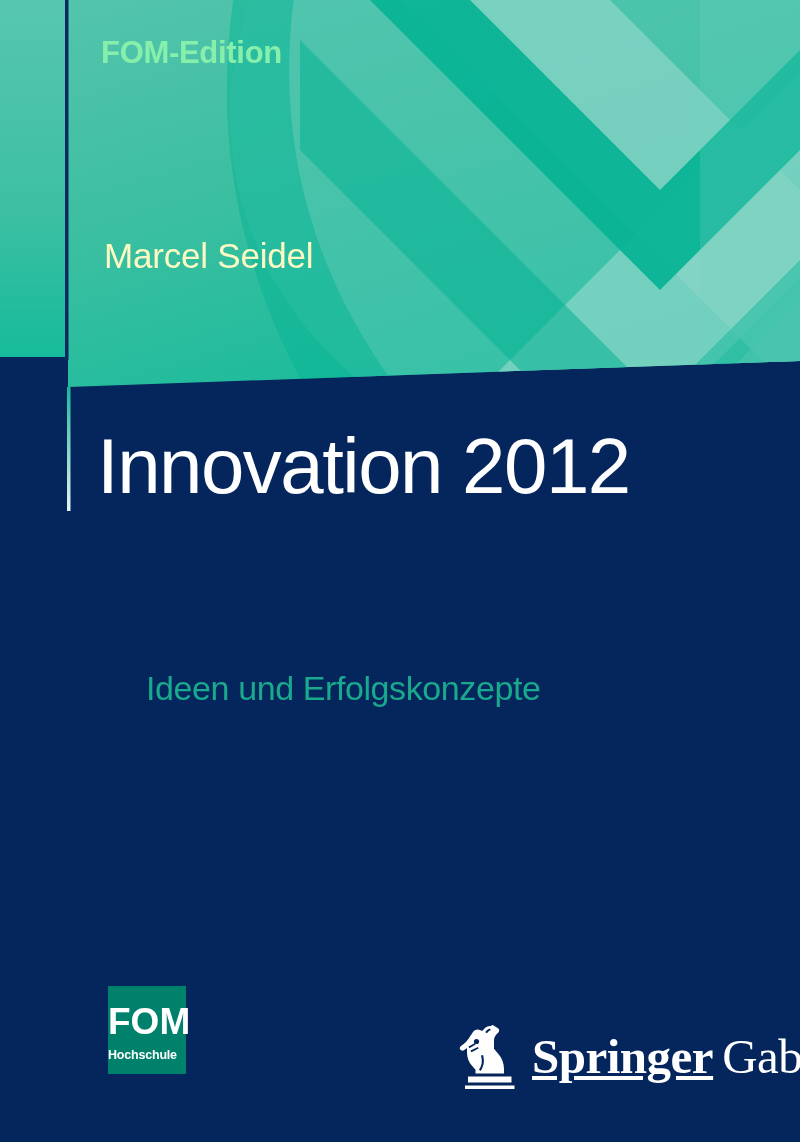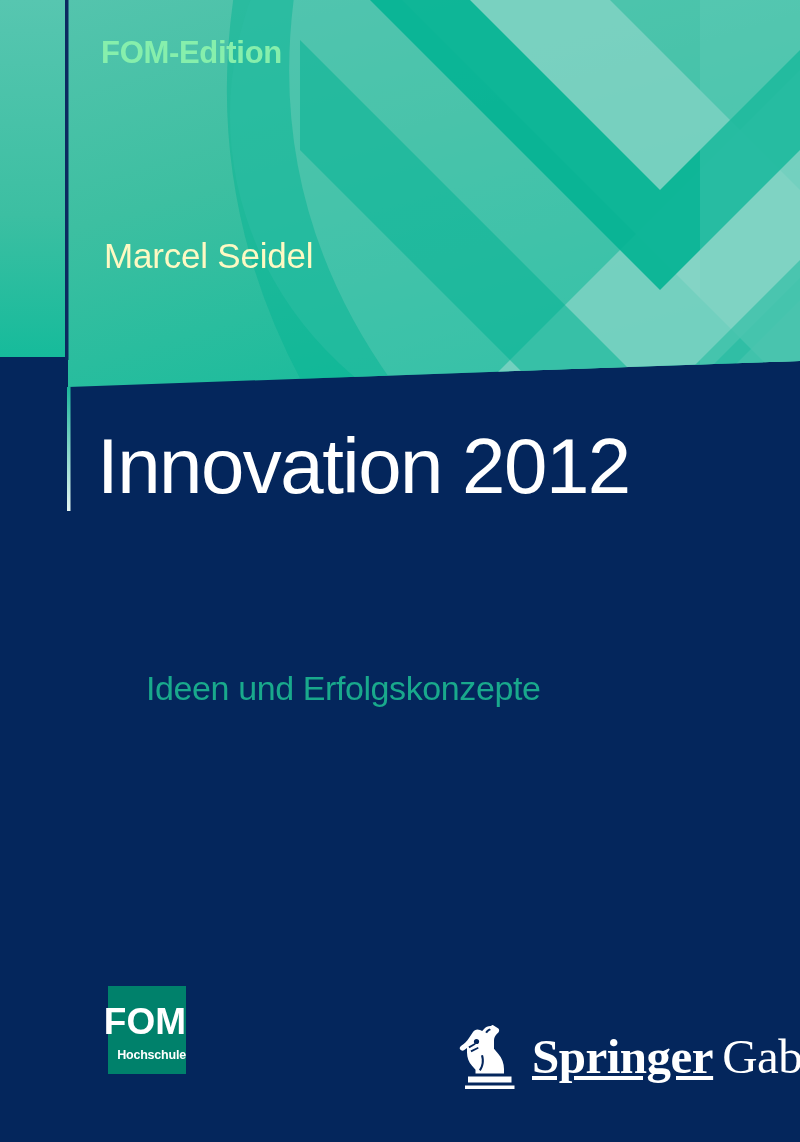--- a/index.html
+++ b/index.html
@@ -97,39 +97,38 @@
   #fom-logo {
     position: absolute;
     left: 108px;
     top: 986px;
     width: 78px;
     height: 88px;
     background: #00816b;
     box-sizing: border-box;
     display: flex;
     flex-direction: column;
-    align-items: flex-end;
+    align-items: flex-start;
     justify-content: flex-start;
   }
   #fom-logo .fom-word {
     color: #ffffff;
     font-size: 37px;
     font-weight: bold;
     line-height: 40px;
     margin-top: 16px;
     letter-spacing: 0px;
   }
   #fom-logo .fom-sub {
     color: #ffffff;
     font-size: 12.5px;
     font-weight: bold;
     line-height: 16px;
     margin-top: 5px;
     letter-spacing: -0.2px;
-    margin-left: 16px;
   }
 
   
   #springer-logo {
     position: absolute;
     left: 458px;
     top: 1020px;
     display: flex;
     align-items: flex-end;
     height: 72px;

